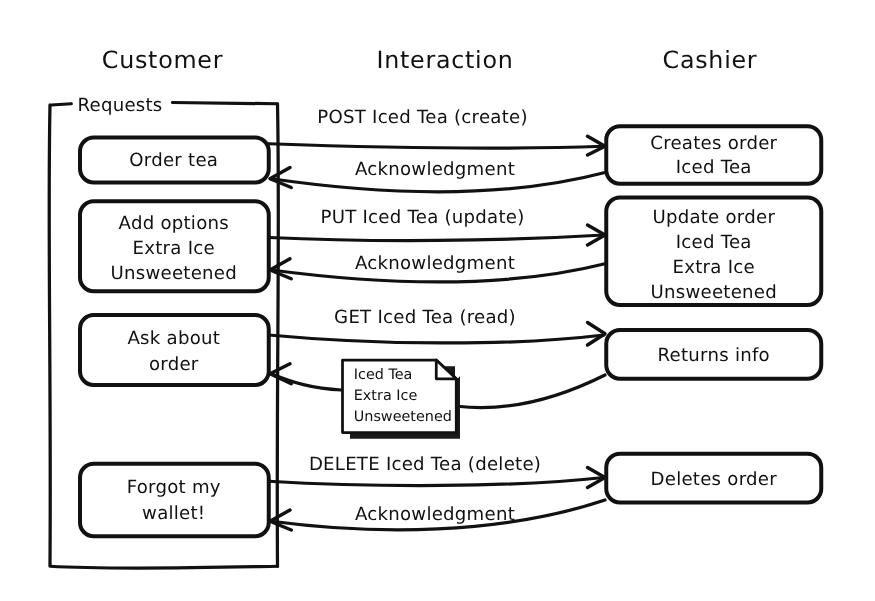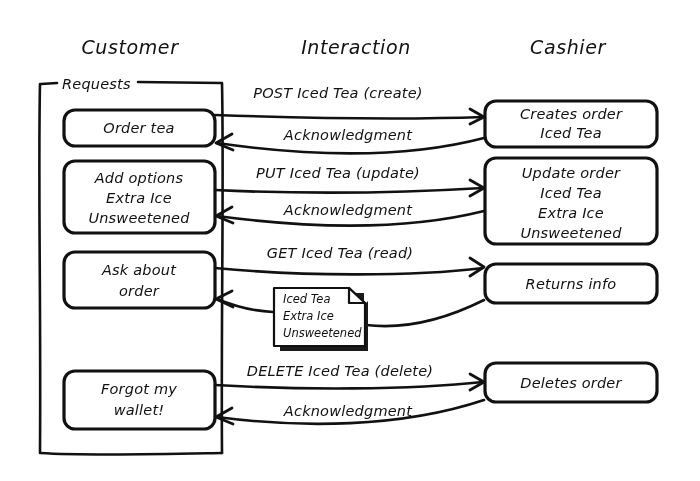--- a/index.html
+++ b/index.html
@@ -9,21 +9,20 @@
   }
   body {
     font-family: "DejaVu Sans", sans-serif;
   }
   #canvas {
     position: relative;
     width: 700px;
     height: 481px;
     background: #ffffff;
     overflow: hidden;
-    font-style: italic;
   }
   #diagram-svg {
     position: absolute;
     left: 0;
     top: 0;
     width: 700px;
     height: 481px;
   }
   .col-header {
     font-family: "DejaVu Sans", sans-serif;

